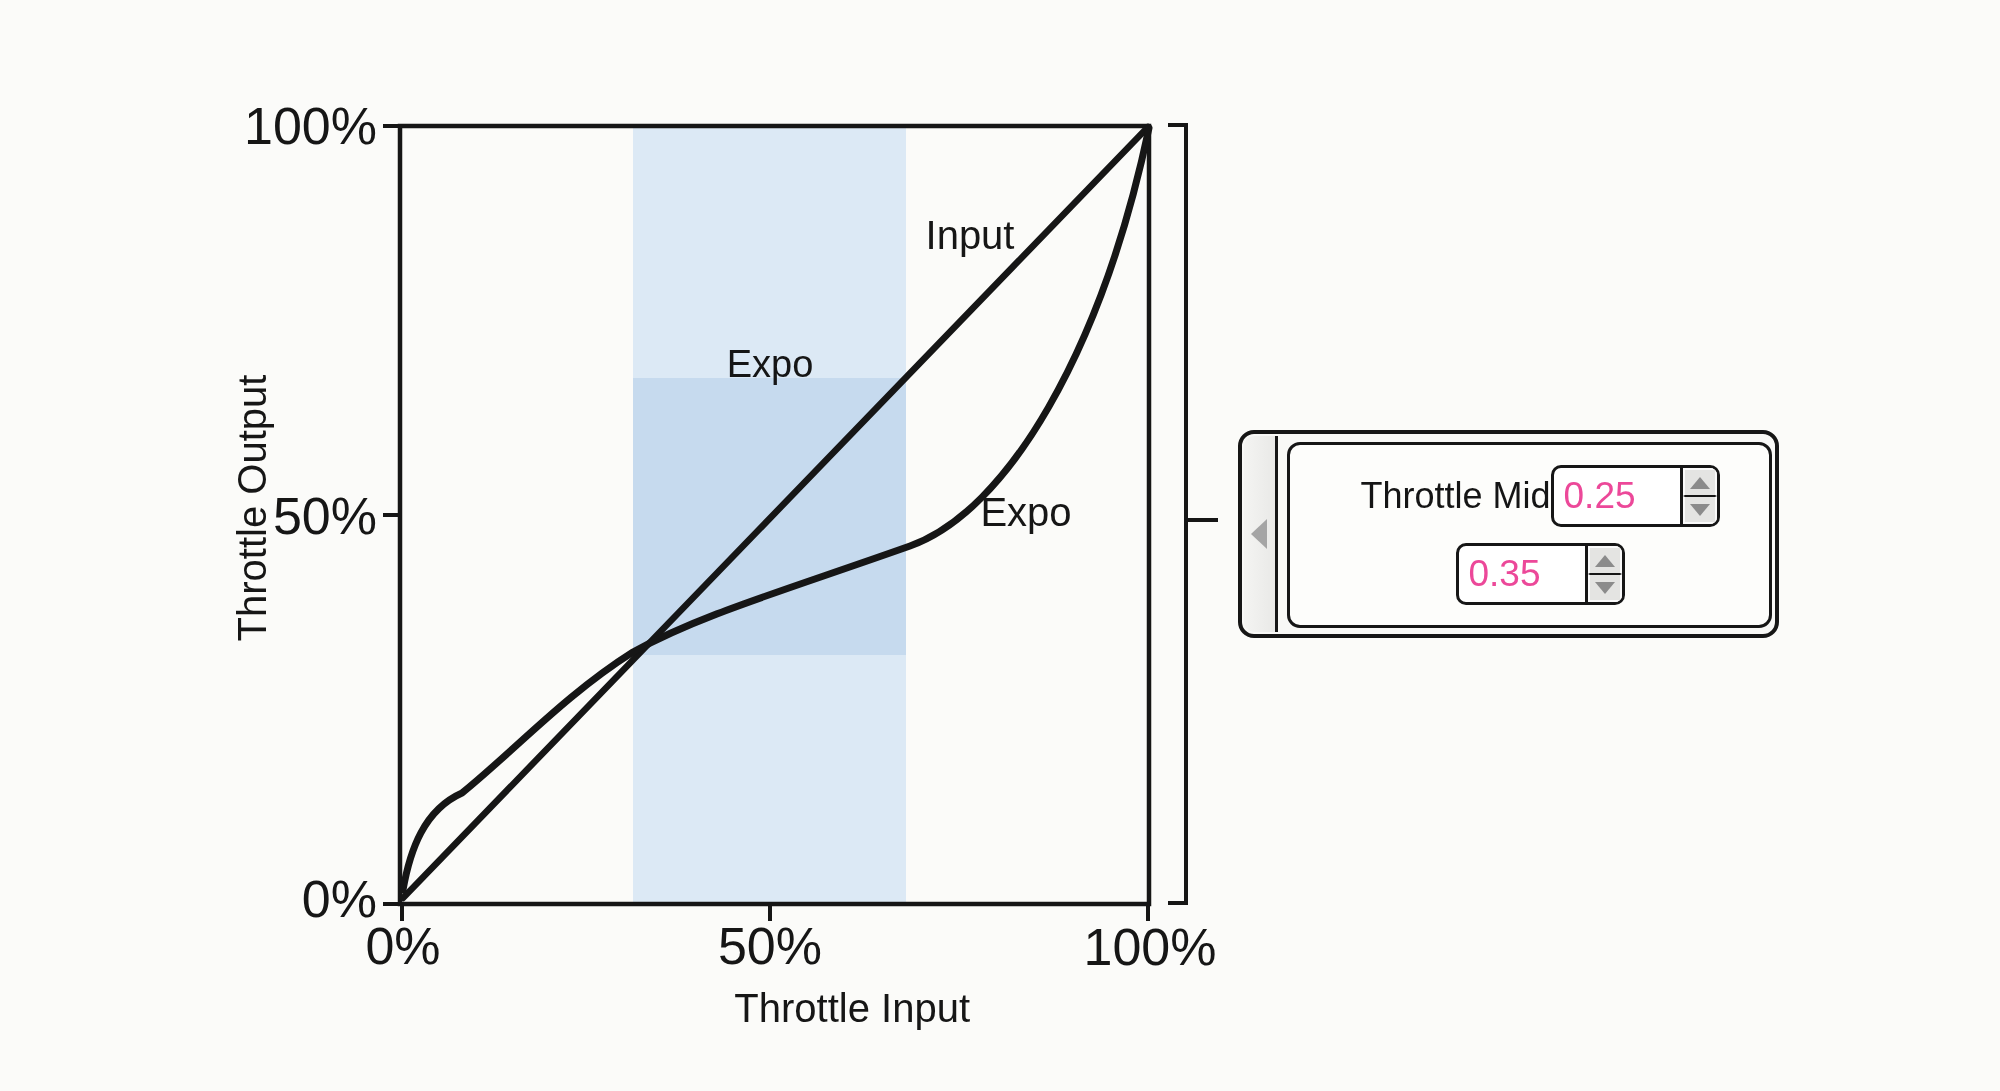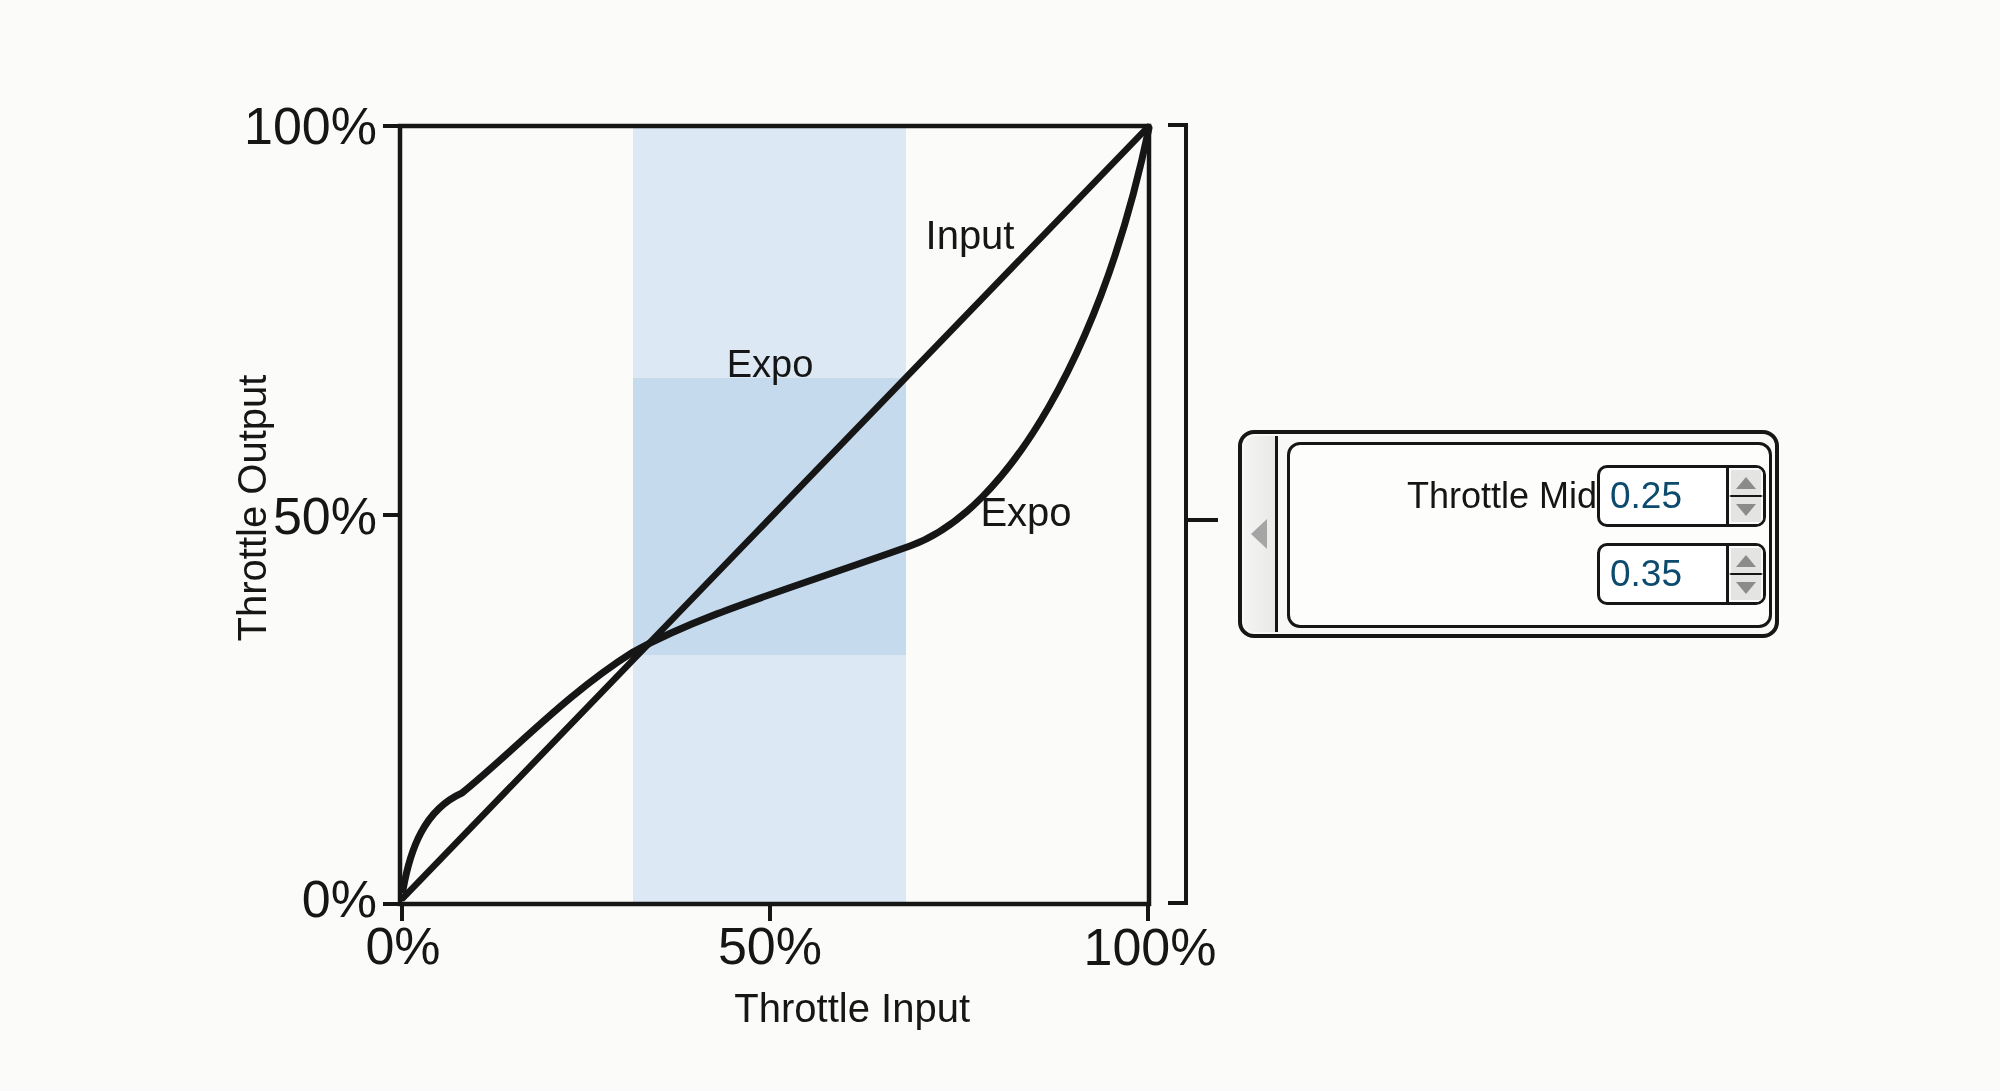--- a/index.html
+++ b/index.html
@@ -74,42 +74,42 @@
     border: 3.5px solid #161616;
     border-radius: 13px;
     background: #fdfdfb;
   }
   .panel-row {
     position: absolute;
     left: 0; width: 100%;
     height: 64px;
     display: flex;
     align-items: center;
-    justify-content: flex-end;
+    justify-content: center;
     padding: 0 3px 0 24px;
   }
   .panel-row.r1 { top: 19px; }
   .panel-row.r2 { top: 97px; }
   .row-label { font-size: 36px; color: #151515; }
 
   .spinbox {
     display: flex;
     width: 169px; height: 62px;
     border: 3.5px solid #161616;
     border-radius: 10px;
     background: #ffffff;
     overflow: hidden;
   }
   .spin-value {
     flex: 1;
     display: flex;
     align-items: center;
     padding-left: 10px;
     font-size: 37px;
-    color: #0c4a6e;
+    color: #ec4899;
   }
   .spin-col {
     width: 37px;
     border-left: 3px solid #161616;
     display: flex;
     flex-direction: column;
   }
   .spin-btn {
     flex: 1;
     background: #e4e4e2;

